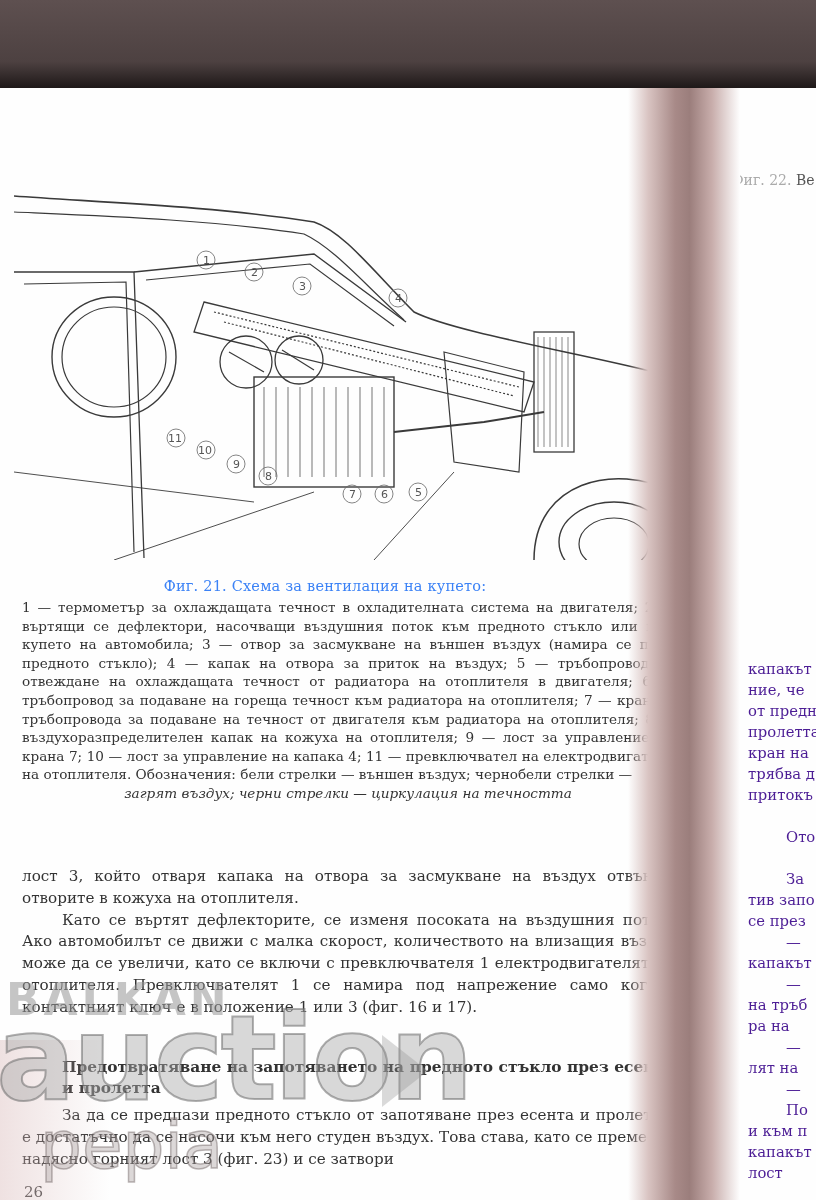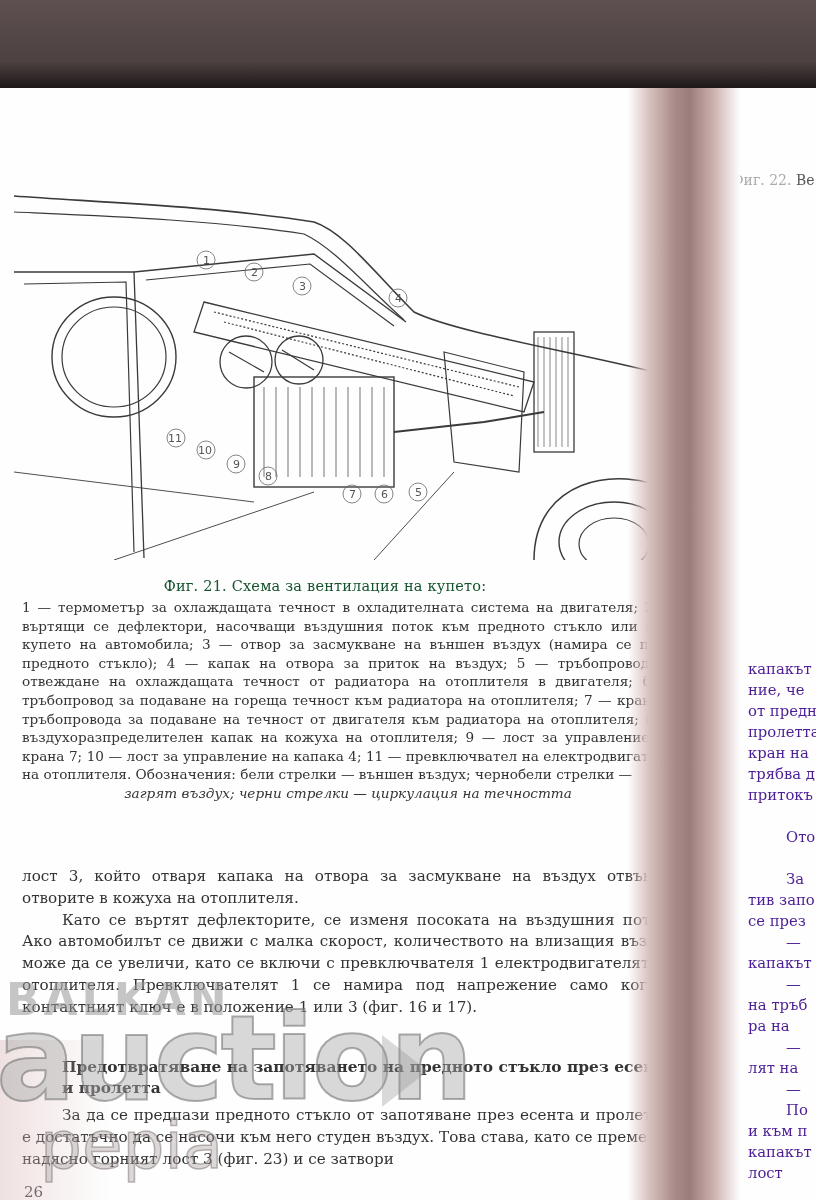--- a/index.html
+++ b/index.html
@@ -17,21 +17,21 @@
     position:absolute; left:628px; top:88px; width:112px; height:1112px;
     background:linear-gradient(90deg, rgba(255,255,255,0) 0%, #d9c4c2 18%, #a88a88 42%, #9b7e7c 55%, #c8adab 75%, rgba(255,255,255,0) 100%);
   }
   .page-left { position:absolute; left:0; top:88px; width:700px; height:1112px; }
   .figure {
     position:absolute; left:14px; top:172px; width:676px; height:388px;
   }
   .figure svg { width:100%; height:100%; }
   .caption-title {
     position:absolute; left:0; width:650px; top:578px; text-align:center;
-    font-size:14.5px; letter-spacing:0.2px; color:#14532d;
+    font-size:14.5px; letter-spacing:0.2px; color:#3b82f6;
   }
   .caption-body {
     position:absolute; left:22px; top:598px; width:652px;
     font-size:13.6px; line-height:18.6px; text-align:justify; color:#333;
   }
   .caption-body .last { text-align:center; display:block;font-style:italic; }
   .body-text {
     position:absolute; left:22px; top:866px; width:652px;
     font-size:15.2px; line-height:21.8px; text-align:justify; color:#333;
   }

